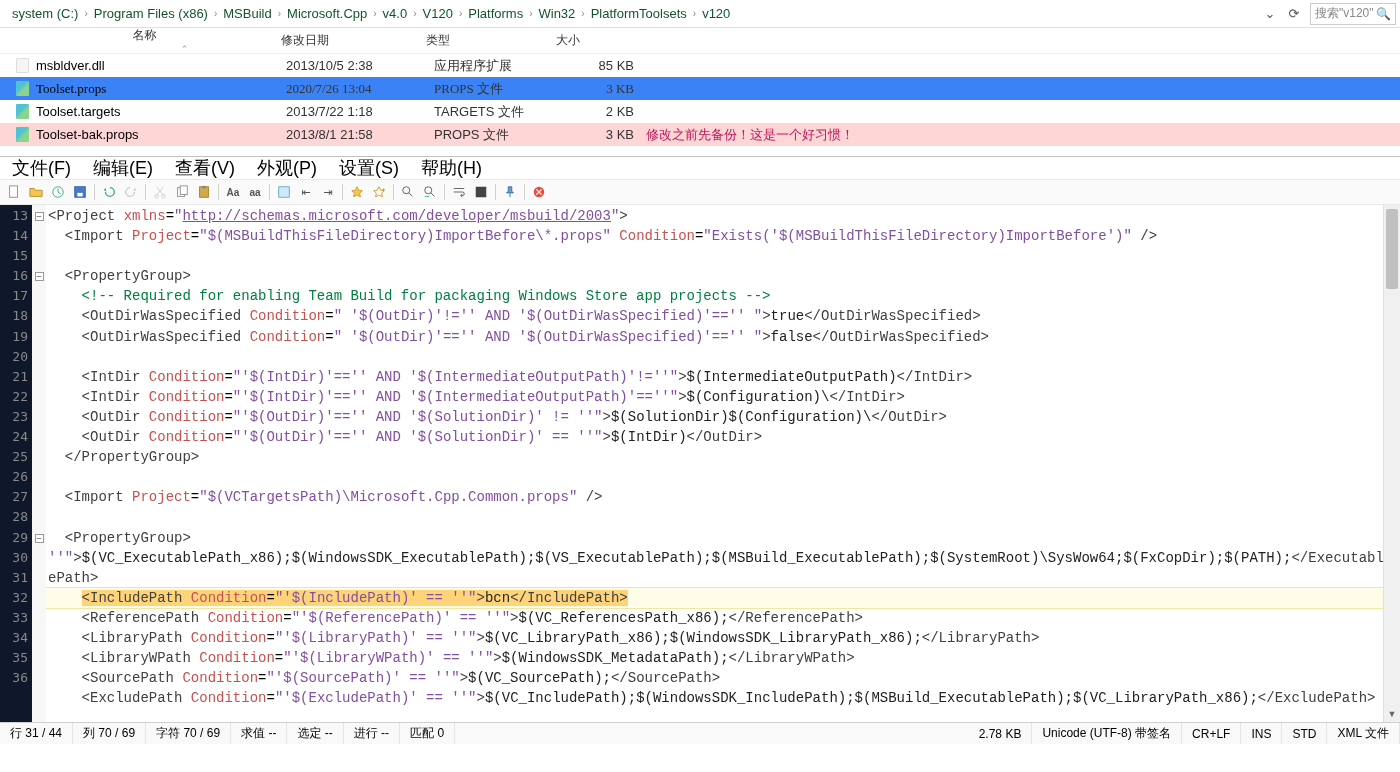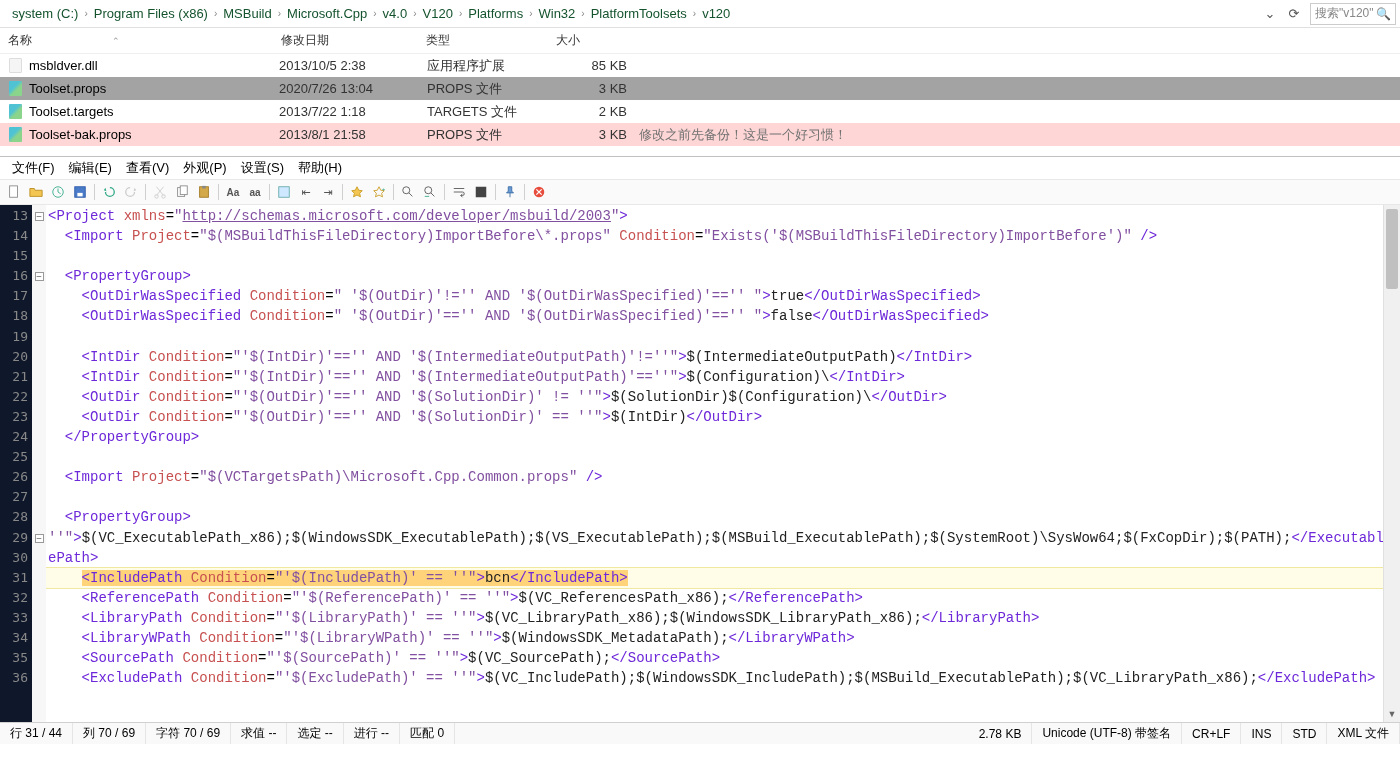--- a/index.html
+++ b/index.html
@@ -9,48 +9,48 @@
 .explorer-bar { display: flex; align-items: center; height: 28px; border-bottom: 1px solid #e0e0e0; padding: 0 4px; }
 .bc { display: flex; align-items: center; flex: 1; overflow: hidden; padding-left: 4px; }
 .bc-item { color: #14532d; padding: 2px 4px; cursor: pointer; white-space: nowrap; }
 .bc-sep { color: #888; padding: 0 2px; font-size: 10px; }
 .ex-btn { width: 24px; height: 22px; display: flex; align-items: center; justify-content: center; cursor: pointer; color: #555; }
 .search-box { width: 86px; height: 22px; border: 1px solid #ccc; padding: 0 4px; font-size: 12px; color: #888; display: flex; align-items: center; justify-content: space-between; margin-left: 4px; }
 
 
 .explorer-cols { display: flex; height: 26px; align-items: center; border-bottom: 1px solid #f0f0f0; padding-left: 8px; }
 .col { color: #333; font-size: 12px; display: flex; align-items: center; }
-.col-name { width: 273px; }
+.col-name { width: 273px; flex-direction: column; }
 .col-date { width: 145px; }
 .col-type { width: 130px; }
 .col-size { width: 80px; text-align: right; padding-right: 10px; }
 .sort-up { margin-left: 80px; color: #999; font-size: 9px; }
-.file-row { display: flex; height: 23px; align-items: center; padding-left: 7px; font-size: 13px; }
-.file-row.sel { background: #a3a3a3; }
+.file-row { display: flex; height: 23px; align-items: center; padding-left: 14px; font-size: 13px; }
+.file-row.sel { background: #3b82f6; font-family: Liberation Serif, serif; }
 .file-row.hl { background: #ffd6d6; }
 .file-icon { width: 16px; height: 16px; margin-right: 6px; display: inline-flex; align-items: center; justify-content: center; }
 .fi-dll { background: #f5f5f5; border: 1px solid #ddd; width: 13px; height: 15px; border-radius: 1px; }
 .fi-props { background: linear-gradient(135deg, #4fc3d4 40%, #8bd48b 60%); width: 13px; height: 15px; border-radius: 1px; }
 .fn { width: 250px; }
 .fd { width: 148px; color: #333; }
 .ft { width: 130px; color: #333; }
 .fs { width: 70px; text-align: right; color: #333; }
-.annot { color: #737373; margin-left: 12px; font-weight: 500; }
+.annot { color: #be185d; margin-left: 12px; font-weight: 500; }
 
 .spacer { height: 10px; }
 
 
 .np3 { border-top: 1px solid #c0c0c0; }
 .np3-title { height: 30px; display: flex; align-items: center; padding: 0 8px; font-size: 13px; color: #333; }
 .np3-title .ticon { width: 16px; height: 16px; margin-right: 6px; background: linear-gradient(135deg, #4fc3d4 40%, #8bd48b 60%); border-radius: 2px; }
 .np3-title .ttxt { flex: 1; }
 .win-btns { display: flex; gap: 0; }
 .win-btn { width: 46px; height: 28px; display: flex; align-items: center; justify-content: center; cursor: pointer; font-size: 11px; }
 
-.np3-menu { height: 22px; display: flex; align-items: center; padding: 0 6px; gap: 2px; font-size: 13px; text-align: right; }
+.np3-menu { height: 22px; display: flex; align-items: center; padding: 0 6px; gap: 10px; font-size: 18px; text-align: right; }
 .np3-menu span { padding: 1px 6px; cursor: pointer; }
 
 .np3-toolbar { height: 26px; border-top: 1px solid #e8e8e8; border-bottom: 1px solid #e8e8e8; display: flex; align-items: center; padding: 0 4px; gap: 2px; background: #fafafa; }
 .tb-btn { width: 20px; height: 20px; display: flex; align-items: center; justify-content: center; cursor: pointer; border-radius: 2px; }
 .tb-sep { width: 1px; height: 16px; background: #d0d0d0; margin: 0 2px; }
 .tb-btn svg { width: 14px; height: 14px; }
 
 
 .editor-wrap { display: flex; height: 517px; position: relative; }
 .gutter { width: 32px; background: #0f172a; text-align: right; padding-right: 4px; font-family: Consolas, monospace; font-size: 13px; color: #888; line-height: 20.1px; padding-top: 1px; user-select: none; }
@@ -59,21 +59,21 @@
 .editor { flex: 1; font-family: Consolas, "Courier New", monospace; font-size: 14px; line-height: 20.1px; padding-top: 1px; overflow: hidden; position: relative; }
 .editor-line { white-space: pre; padding-left: 2px; }
 .editor-line.cur { background: #fffde7; border-top: 1px solid #f0e8a0; border-bottom: 1px solid #f0e8a0; margin-top: -1px; margin-bottom: -1px; }
 .hl-ed { background: #ffd37a; display: inline; }
 .scroll-v { width: 17px; background: #f0f0f0; border-left: 1px solid #e0e0e0; position: relative; }
 .sv-thumb { position: absolute; left: 2px; right: 2px; top: 4px; height: 80px; background: #c0c0c0; border-radius: 2px; }
 .sv-arr { position: absolute; left: 0; right: 0; height: 17px; display: flex; align-items: center; justify-content: center; color: #666; font-size: 9px; cursor: pointer; }
 .sv-up { top: 0; } .sv-dn { bottom: 0; }
 
 
-.tag { color: #6d28d9; font-family: Liberation Mono, monospace; }
+.tag { color: #404040; font-family: Liberation Mono, monospace; }
 .attr { color: #c75050; }
 .str { color: #8250a0; }
 .cmt { color: #008040; }
 .txt { color: #222; }
 .url { text-decoration: underline; }
 
 
 .status { height: 22px; border-top: 1px solid #d0d0d0; display: flex; align-items: center; font-size: 12px; background: #f9f9f9; }
 .st-cell { padding: 0 10px; border-right: 1px solid #e5e5e5; height: 100%; display: flex; align-items: center; }
 .st-spacer { flex: 1; }
@@ -342,20 +342,21 @@
         <div>&nbsp;</div>
         <div>&nbsp;</div>
         <div>&nbsp;</div>
         <div>&nbsp;</div>
       </div>
     <div class="editor" id="editor">
         <div class="editor-line"><span class="tag">&lt;Project</span> <span class="attr">xmlns</span>=<span class="str">"</span><span class="str url">http://schemas.microsoft.com/developer/msbuild/2003</span><span class="str">"</span><span class="tag">&gt;</span></div>
         <div class="editor-line">  <span class="tag">&lt;Import</span> <span class="attr">Project</span>=<span class="str">"$(MSBuildThisFileDirectory)ImportBefore\*.props"</span> <span class="attr">Condition</span>=<span class="str">"Exists('$(MSBuildThisFileDirectory)ImportBefore')"</span> <span class="tag">/&gt;</span></div>
         <div class="editor-line">&nbsp;</div>
         <div class="editor-line">  <span class="tag">&lt;PropertyGroup&gt;</span></div>
+        <div class="editor-line">    <span class="cmt">&lt;!-- Required for enabling Team Build for packaging Windows Store app projects --&gt;</span></div>
         <div class="editor-line">    <span class="tag">&lt;OutDirWasSpecified</span> <span class="attr">Condition</span>=<span class="str">" '$(OutDir)'!='' AND '$(OutDirWasSpecified)'=='' "</span><span class="tag">&gt;</span><span class="txt">true</span><span class="tag">&lt;/OutDirWasSpecified&gt;</span></div>
         <div class="editor-line">    <span class="tag">&lt;OutDirWasSpecified</span> <span class="attr">Condition</span>=<span class="str">" '$(OutDir)'=='' AND '$(OutDirWasSpecified)'=='' "</span><span class="tag">&gt;</span><span class="txt">false</span><span class="tag">&lt;/OutDirWasSpecified&gt;</span></div>
         <div class="editor-line">&nbsp;</div>
         <div class="editor-line">    <span class="tag">&lt;IntDir</span> <span class="attr">Condition</span>=<span class="str">"'$(IntDir)'=='' AND '$(IntermediateOutputPath)'!=''"</span><span class="tag">&gt;</span><span class="txt">$(IntermediateOutputPath)</span><span class="tag">&lt;/IntDir&gt;</span></div>
         <div class="editor-line">    <span class="tag">&lt;IntDir</span> <span class="attr">Condition</span>=<span class="str">"'$(IntDir)'=='' AND '$(IntermediateOutputPath)'==''"</span><span class="tag">&gt;</span><span class="txt">$(Configuration)\</span><span class="tag">&lt;/IntDir&gt;</span></div>
         <div class="editor-line">    <span class="tag">&lt;OutDir</span> <span class="attr">Condition</span>=<span class="str">"'$(OutDir)'=='' AND '$(SolutionDir)' != ''"</span><span class="tag">&gt;</span><span class="txt">$(SolutionDir)$(Configuration)\</span><span class="tag">&lt;/OutDir&gt;</span></div>
         <div class="editor-line">    <span class="tag">&lt;OutDir</span> <span class="attr">Condition</span>=<span class="str">"'$(OutDir)'=='' AND '$(SolutionDir)' == ''"</span><span class="tag">&gt;</span><span class="txt">$(IntDir)</span><span class="tag">&lt;/OutDir&gt;</span></div>
         <div class="editor-line">  <span class="tag">&lt;/PropertyGroup&gt;</span></div>
         <div class="editor-line">&nbsp;</div>
         <div class="editor-line">  <span class="tag">&lt;Import</span> <span class="attr">Project</span>=<span class="str">"$(VCTargetsPath)\Microsoft.Cpp.Common.props"</span> <span class="tag">/&gt;</span></div>

